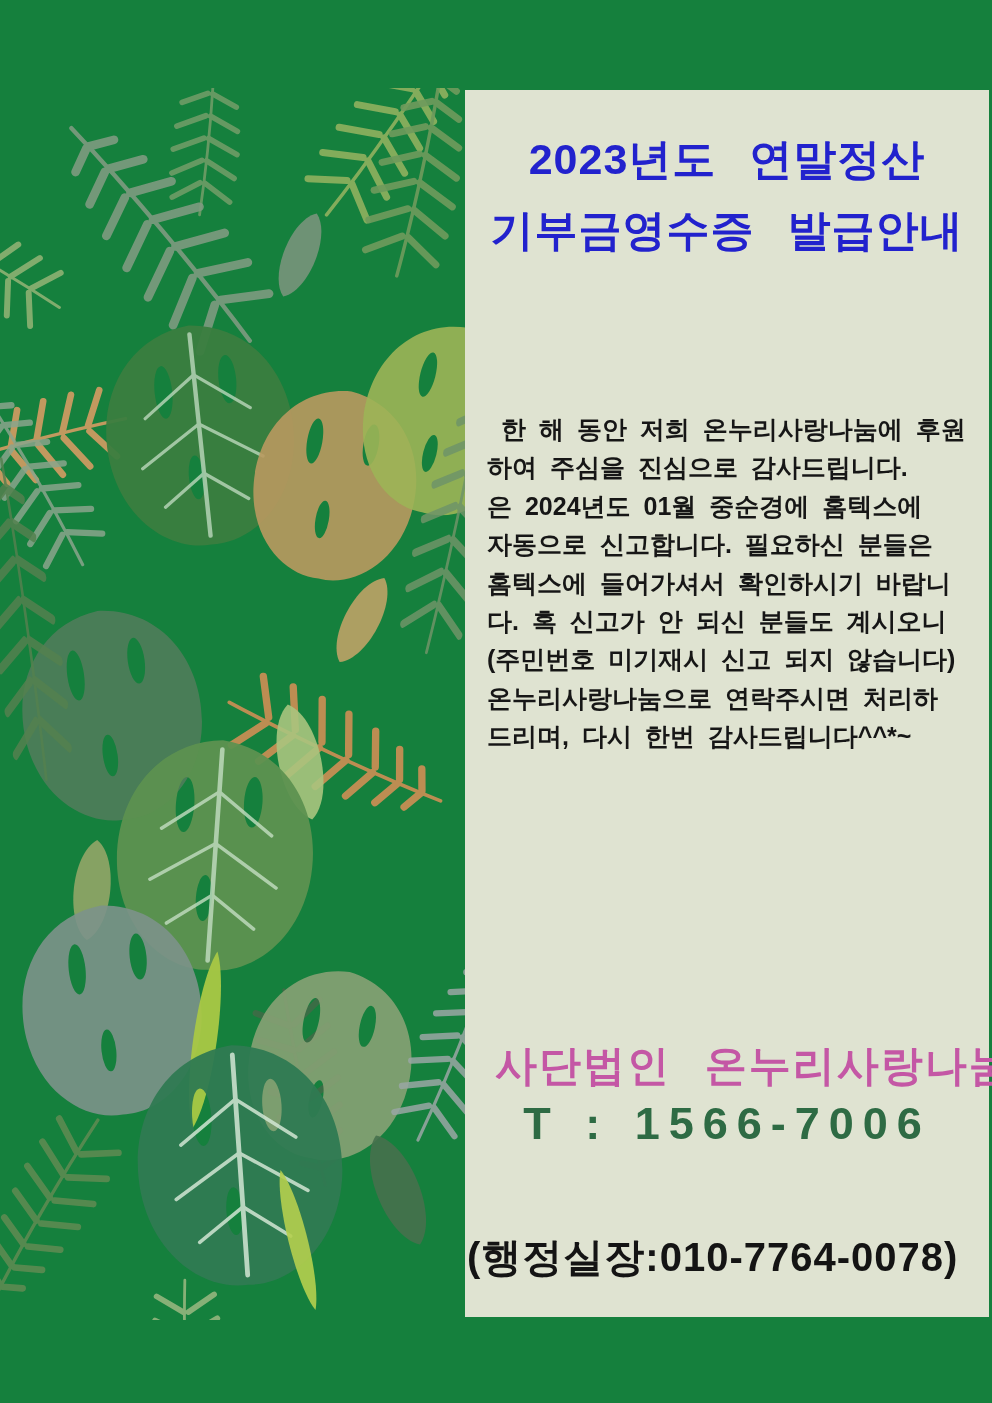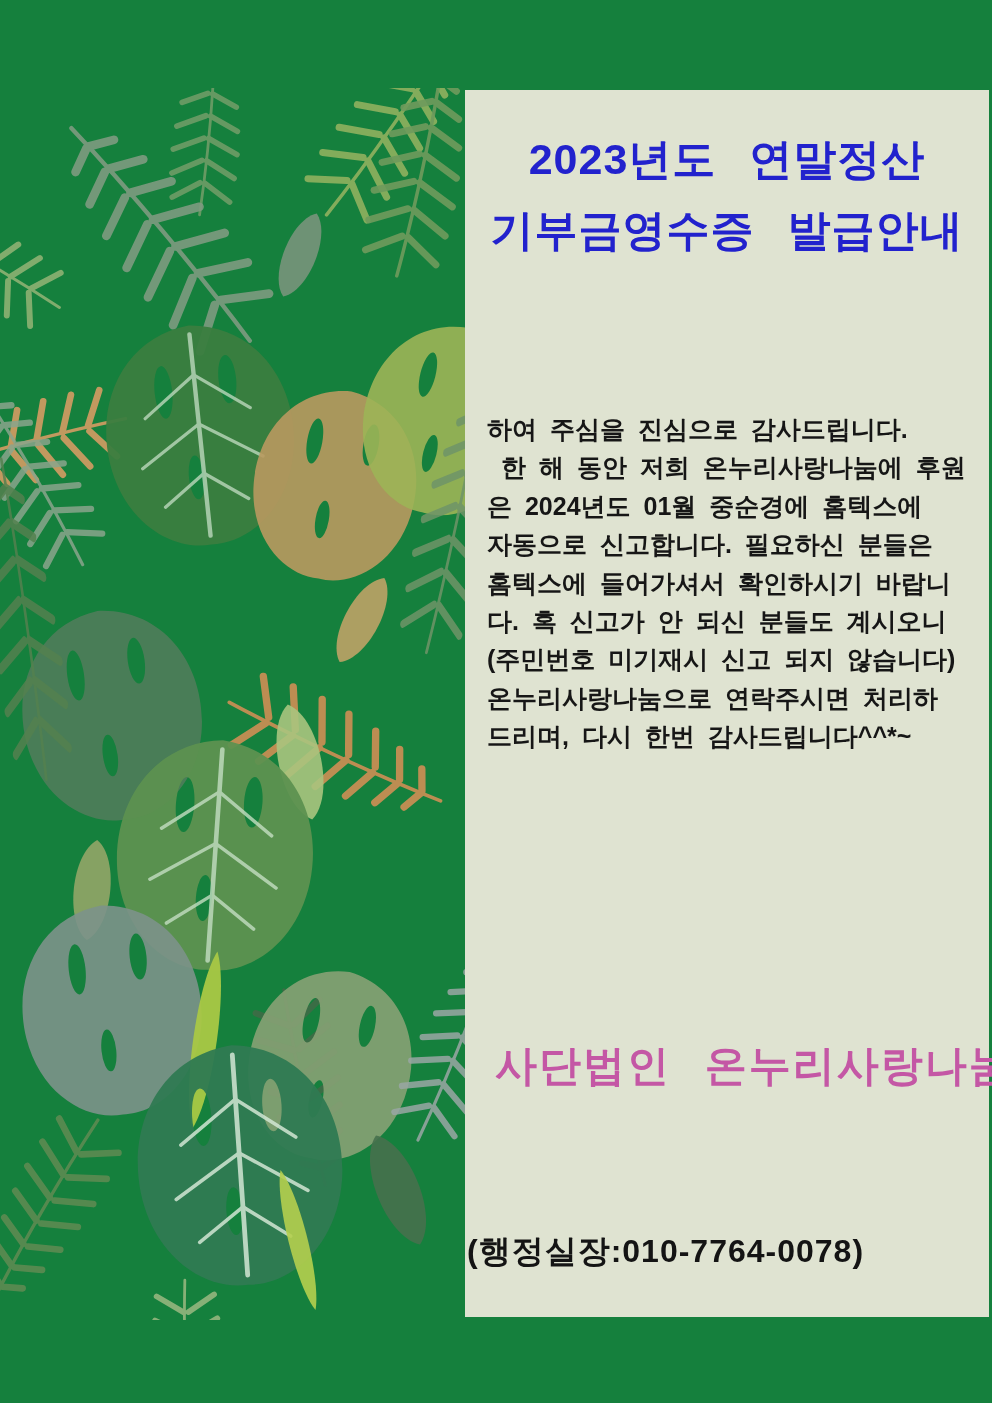--- a/index.html
+++ b/index.html
@@ -51,21 +51,21 @@
     color:#2e6b44;
     font-size:45px;
     font-weight:bold;
     letter-spacing:9px;
     word-spacing:4px;
     white-space:nowrap;
   }
   .contact{
     position:absolute;top:1140px;left:2px;
     color:#141414;
-    font-size:32px;
+    font-size:40px;
     font-weight:bold;
     letter-spacing:1px;
     white-space:nowrap;
   }
 </style>
 </head>
 <body>
 
 <div class="page">
 
@@ -122,28 +122,29 @@
   </svg>
 
   <div class="panel">
 
     <div class="title">
       <div>2023년도 연말정산</div>
       <div>기부금영수증 발급안내</div>
     </div>
 
     <div class="bodytext">
+      <div class="body-line first">한 해 동안 저희 온누리사랑나눔에 후원</div>
       <div class="body-line">하여 주심을 진심으로 감사드립니다.</div>
-      <div class="body-line first">한 해 동안 저희 온누리사랑나눔에 후원</div>
       <div class="body-line">은 2024년도 01월 중순경에 홈텍스에</div>
       <div class="body-line">자동으로 신고합니다. 필요하신 분들은</div>
       <div class="body-line">홈텍스에 들어가셔서 확인하시기 바랍니</div>
       <div class="body-line">다. 혹 신고가 안 되신 분들도 계시오니</div>
       <div class="body-line">(주민번호 미기재시 신고 되지 않습니다)</div>
       <div class="body-line">온누리사랑나눔으로 연락주시면 처리하</div>
       <div class="body-line">드리며, 다시 한번 감사드립니다^^*~</div>
     </div>
 
     <div class="org">사단법인 온누리사랑나눔</div>
+    <div class="tel">T : 1566-7006</div>
     <div class="contact">(행정실장:010-7764-0078)</div>
 
   </div>
 </div>
 
 </body></html>

